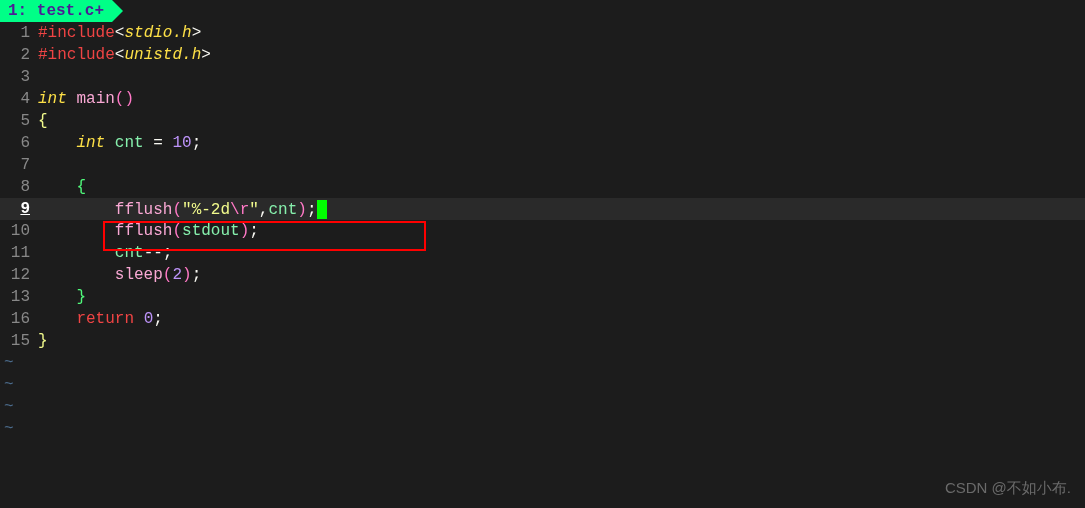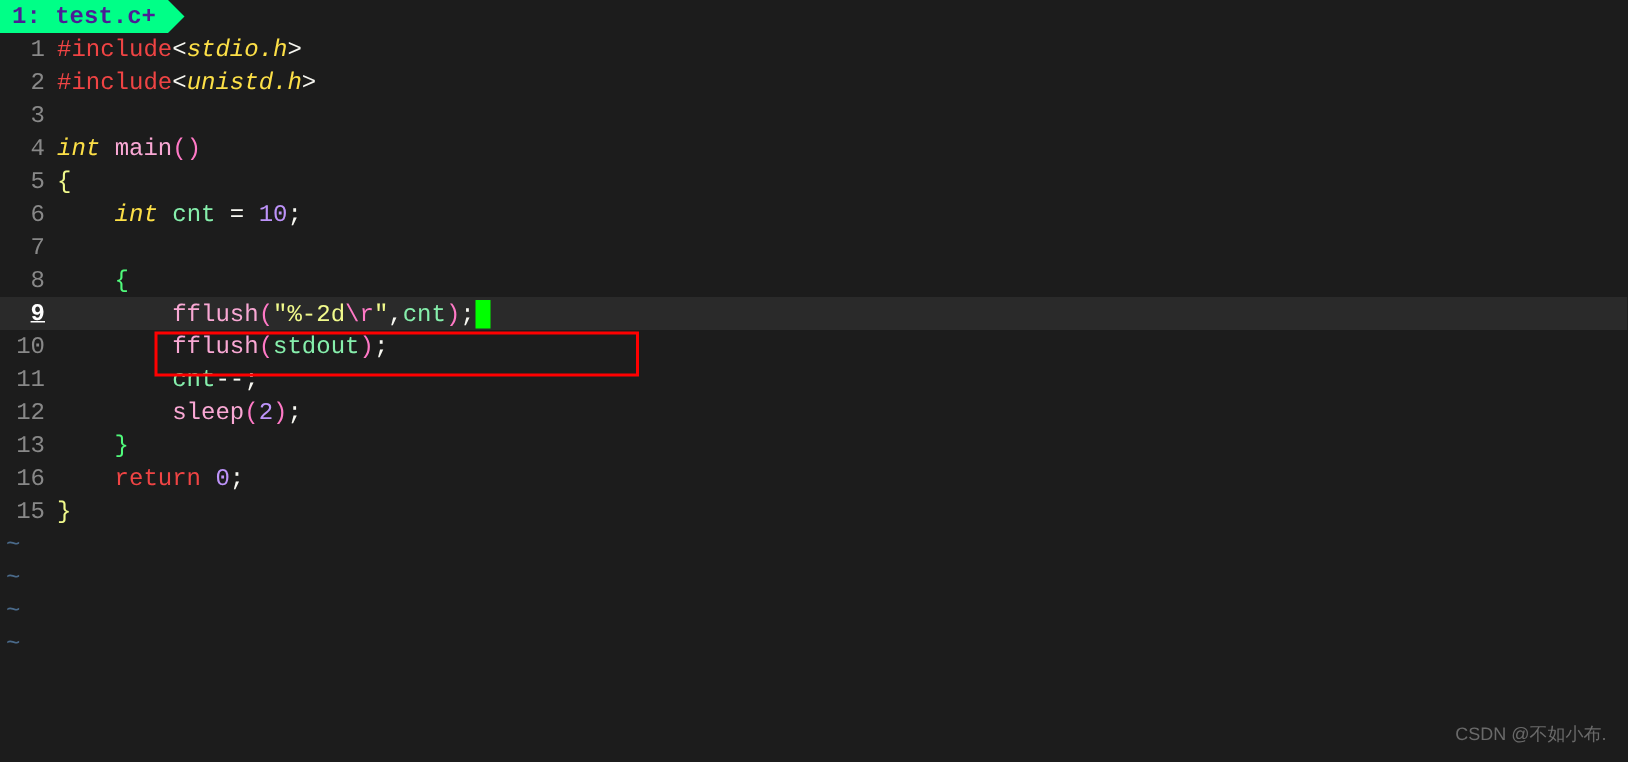--- a/index.html
+++ b/index.html
@@ -100,21 +100,21 @@
     .tilde {
       height: 22px;
       display: flex;
       align-items: center;
     }
     .watermark {
       position: absolute;
       bottom: 10px;
       right: 14px;
       color: #6a6a6a;
-      font-size: 12px;
+      font-size: 15px;
       font-family: sans-serif;
       margin-top: 41px;
     }
   </style>
 </head>
 <body>
 
 <div class="tab-bar">
   <div class="tab"> 1: test.c+ </div>
 </div>

